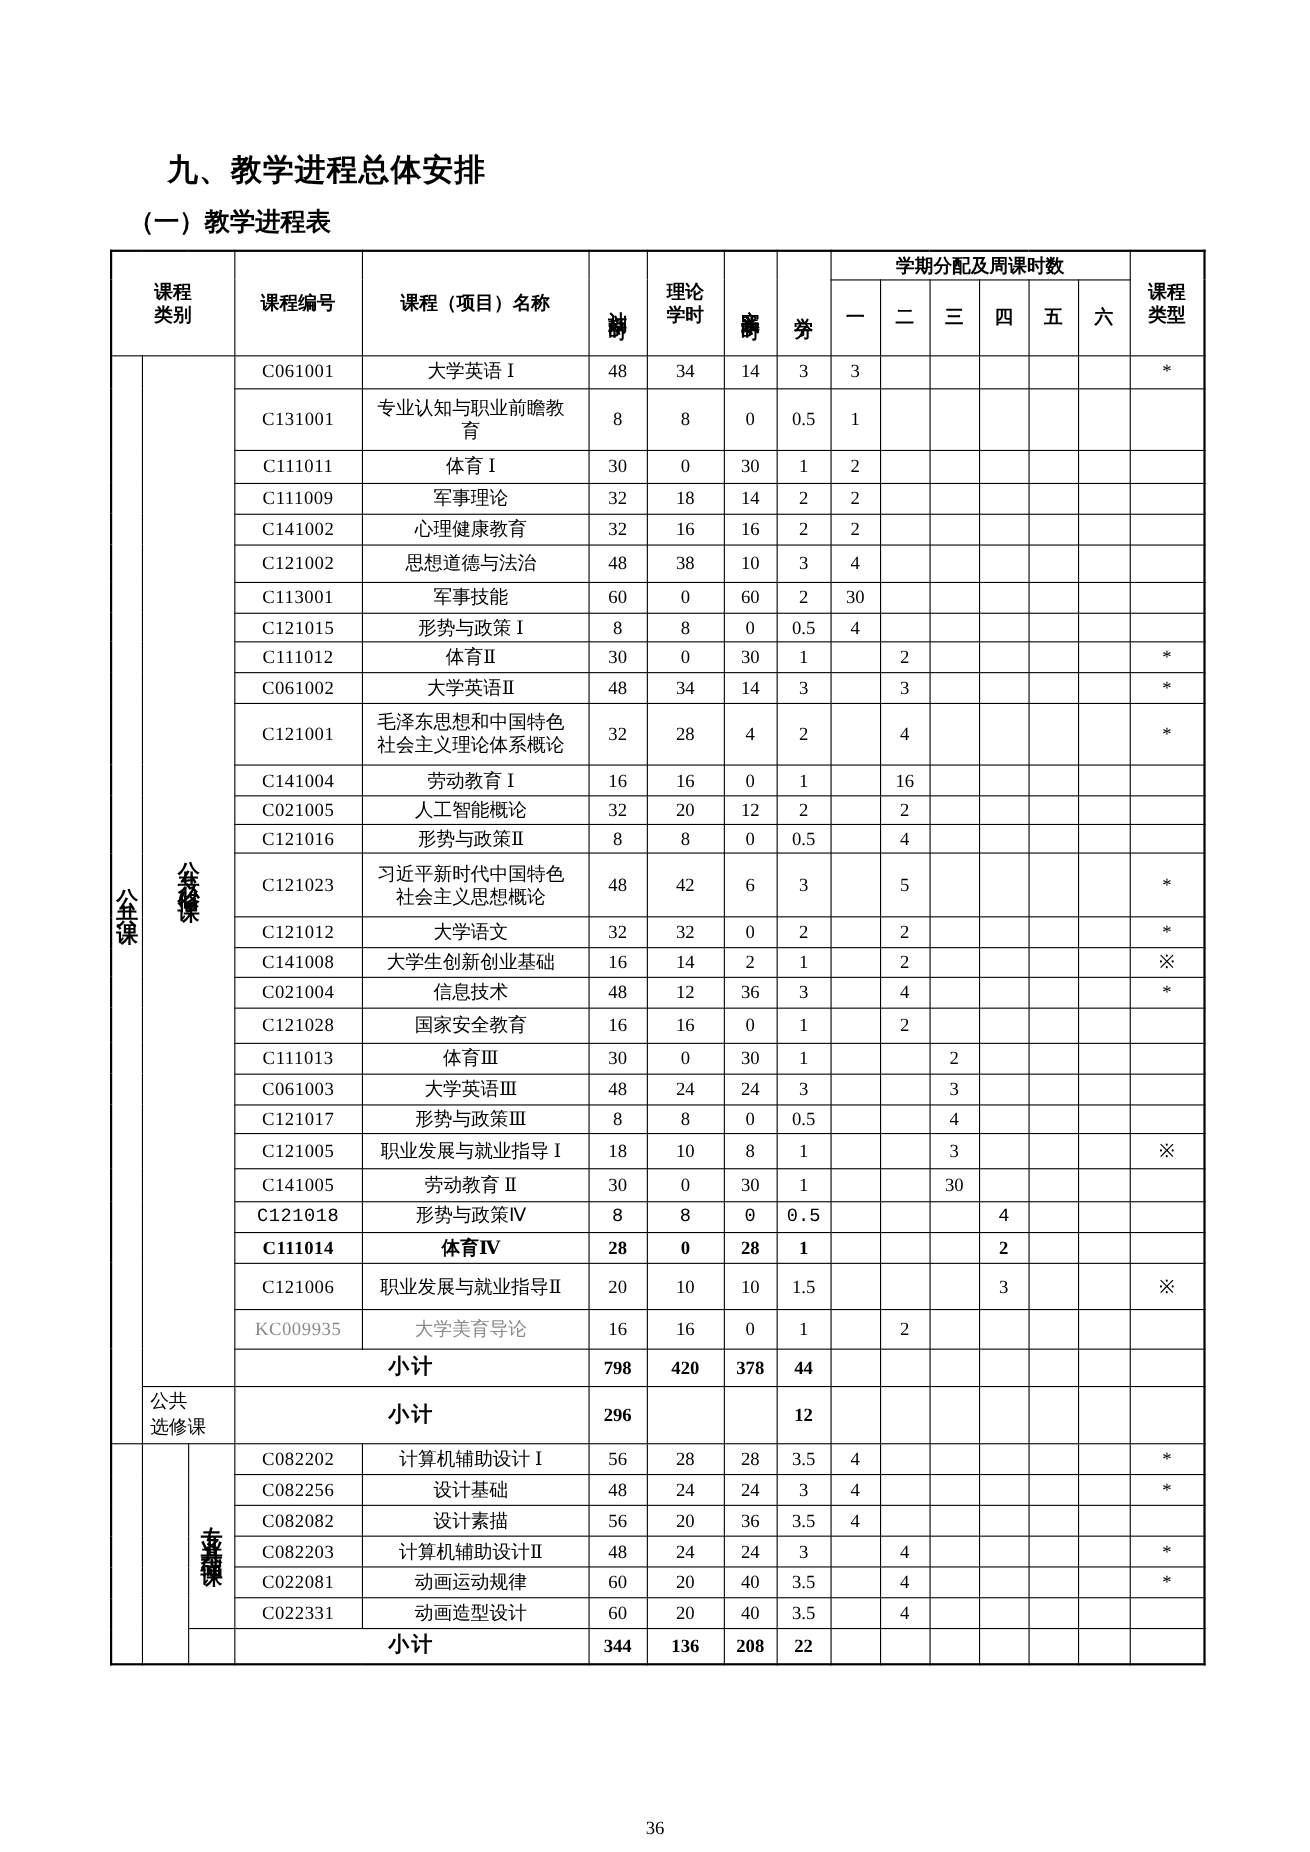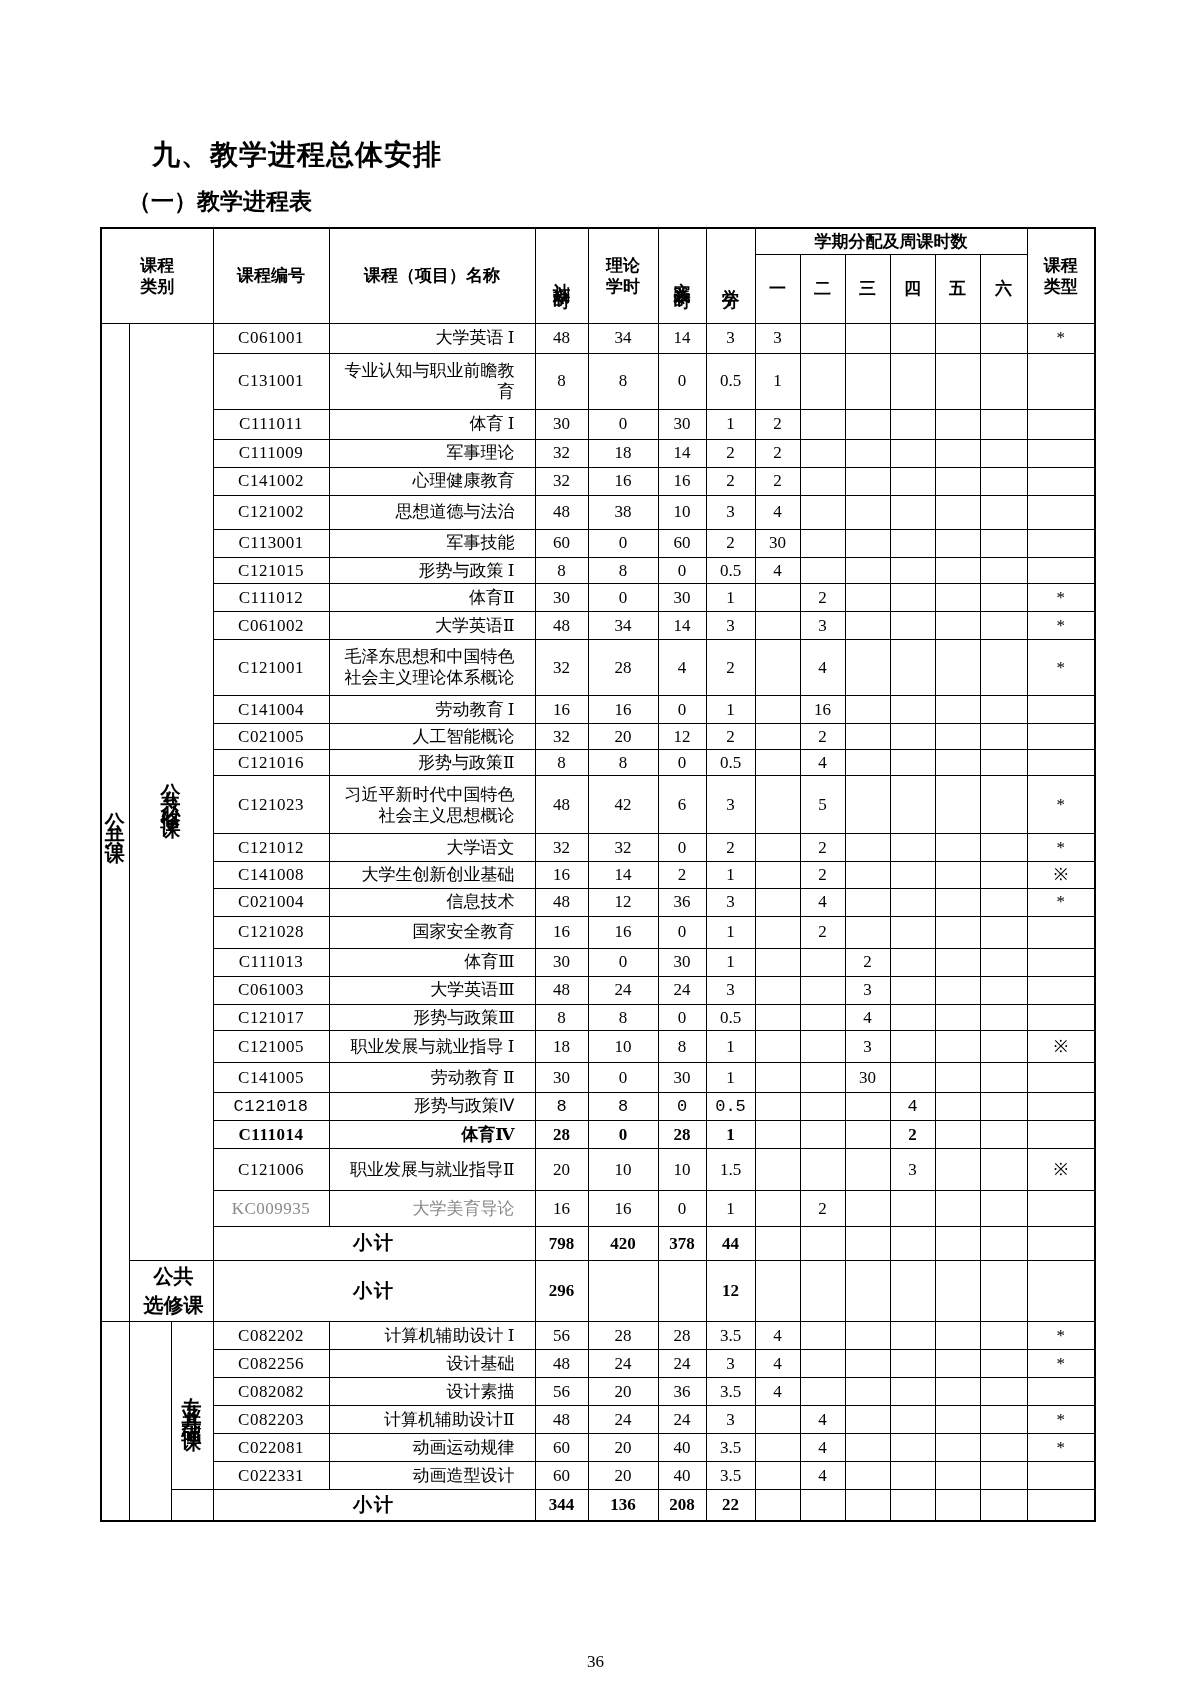--- a/index.html
+++ b/index.html
@@ -1,38 +1,38 @@
 <!DOCTYPE html>
 <html><head>
 <meta charset="utf-8">
 <style>
   html,body{margin:0;padding:0;}
   body{
     width:1191px;height:1684px;position:relative;background:#ffffff;
     font-family:"Liberation Serif","DejaVu Serif",serif;color:#000;
   }
   .title{position:absolute;left:152px;top:136px;font-size:28px;font-weight:bold;letter-spacing:1px;}
-  .subtitle{position:absolute;left:128px;top:186px;font-size:23px;font-weight:bold;}
+  .subtitle{position:absolute;left:117px;top:186px;font-size:23px;font-weight:bold;}
   table.sched{
     position:absolute;left:100px;top:227px;width:992px;
     border-collapse:collapse;table-layout:fixed;border:2px solid #000;
   }
   .sched th,.sched td{
     border:1.5px solid #000;padding:1px 2px;text-align:center;vertical-align:middle;
     font-size:17px;line-height:1.25;overflow:hidden;
   }
   .sched th{font-weight:bold;}
   .prewrap{white-space:pre-line;}
   .vtext{writing-mode:vertical-rl;text-orientation:upright;display:inline-block;line-height:1;}
   th .vtext{letter-spacing:3px;font-weight:bold;}
-  td.name{text-align:right;padding:2px 20px 2px 12px;}
+  td.name{text-align:center;padding:2px 20px 2px 12px;}
   td.code{letter-spacing:0.5px;}
   .cat .vtext{font-size:20px;font-weight:bold;letter-spacing:16px;}
   .subcat .vtext{font-size:20px;font-weight:bold;letter-spacing:9px;}
-  .wraplab{white-space:pre-line;font-weight:bold;font-size:20px;display:block;text-align:center;padding-left:5px;line-height:1.45;}
+  .wraplab{white-space:pre-line;font-weight:normal;font-size:17px;display:block;text-align:left;padding-left:5px;line-height:1.45;}
   td.bold{font-weight:bold;}
   td.subtotal-label{font-weight:bold;font-size:19px;letter-spacing:2px;}
   td.dim{color:#8a8a8a;}
   .pagenum{position:absolute;top:1652px;left:0;width:100%;text-align:center;font-size:17px;}
 </style>
 </head>
 <body>
 
 <div class="title">九、教学进程总体安排</div>
 <div class="subtitle">（一）教学进程表</div>

